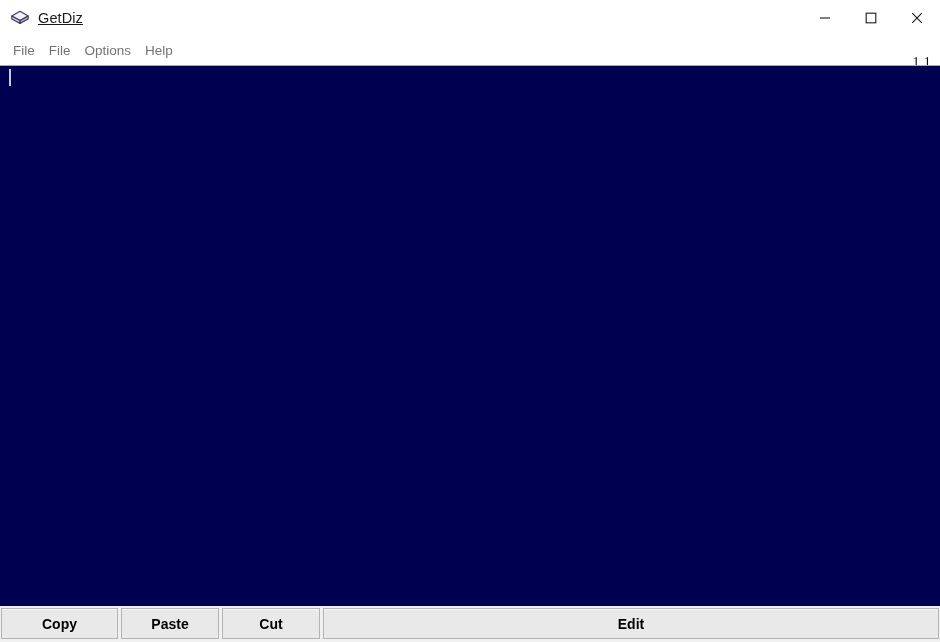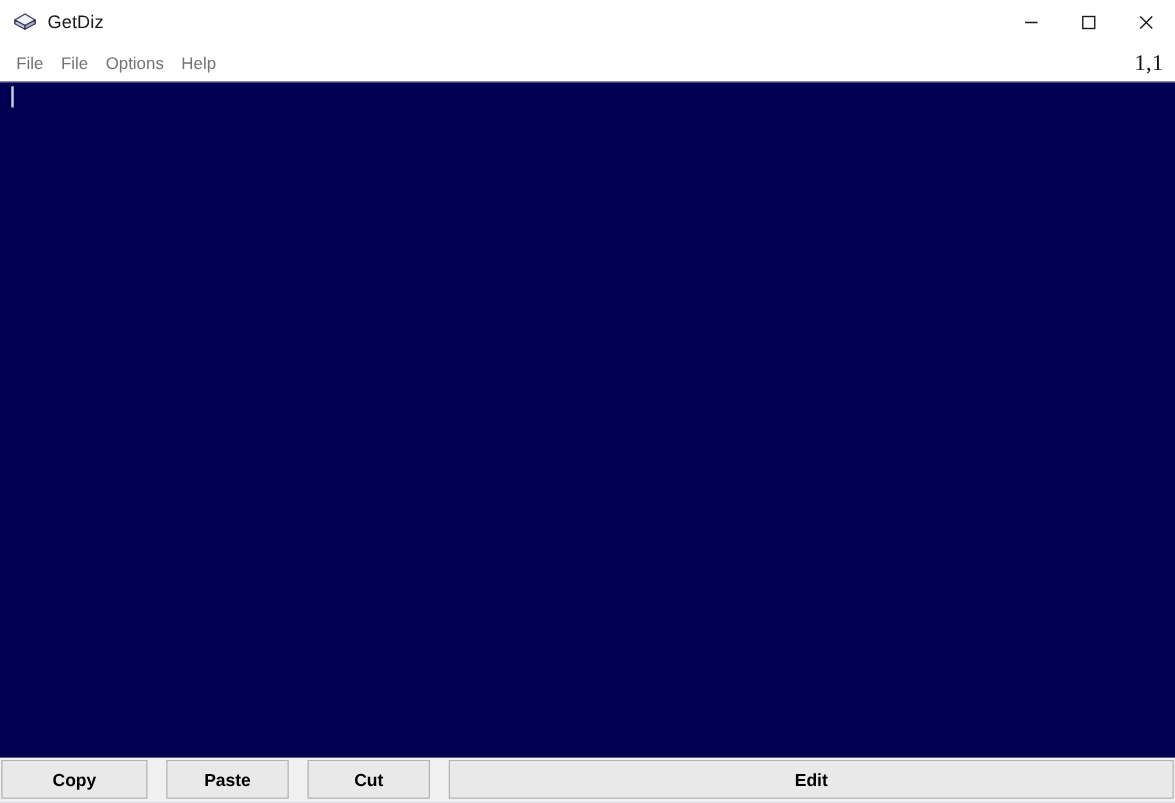--- a/index.html
+++ b/index.html
@@ -39,20 +39,21 @@
     flex: 0 0 22px;
     display: block;
   }
 
   .title-text {
     font-size: 14.5px;
     color: #1a1a1a;
     letter-spacing: 0.1px;
     line-height: 36px;
     font-family: "Liberation Sans", sans-serif;
+    text-decoration: underline;
   }
 
   .window-controls {
     position: absolute;
     right: 0;
     top: 0;
     height: 36px;
     display: flex;
   }
 
@@ -84,23 +85,23 @@
     color: #737373;
     padding: 2px 7px;
     line-height: 18px;
     cursor: default;
     white-space: nowrap;
   }
 
   .caret-pos {
     position: absolute;
     right: 9px;
-    top: 0;
+    top: 12px;
     line-height: 29px;
-    font-size: 18px;
+    font-size: 14px;
     color: #111111;
     font-family: "Liberation Serif", serif;
     letter-spacing: 0.3px;
   }
 
   
   .editor-wrap {
     flex: 1 1 auto;
     position: relative;
     background: #000050;
@@ -133,21 +134,21 @@
   }
 
   
   .button-bar {
     flex: 0 0 36px;
     height: 36px;
     background: #f0f0f0;
     display: flex;
     align-items: stretch;
     padding: 2px 1px 3px 1px;
-    gap: 15px;
+    gap: 3px;
   }
 
   .bar-btn {
     background: #e9e9e9;
     border: 1px solid #b4b4b4;
     border-radius: 0;
     font-family: "Liberation Sans", sans-serif;
     font-size: 14px;
     font-weight: bold;
     color: #000000;

